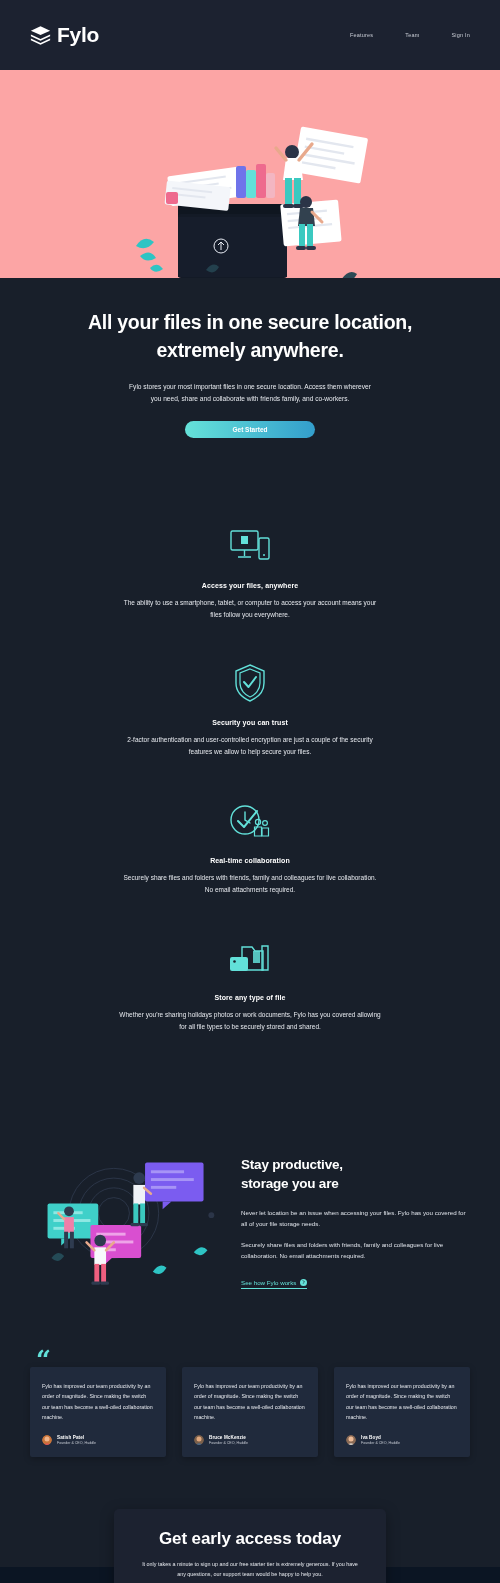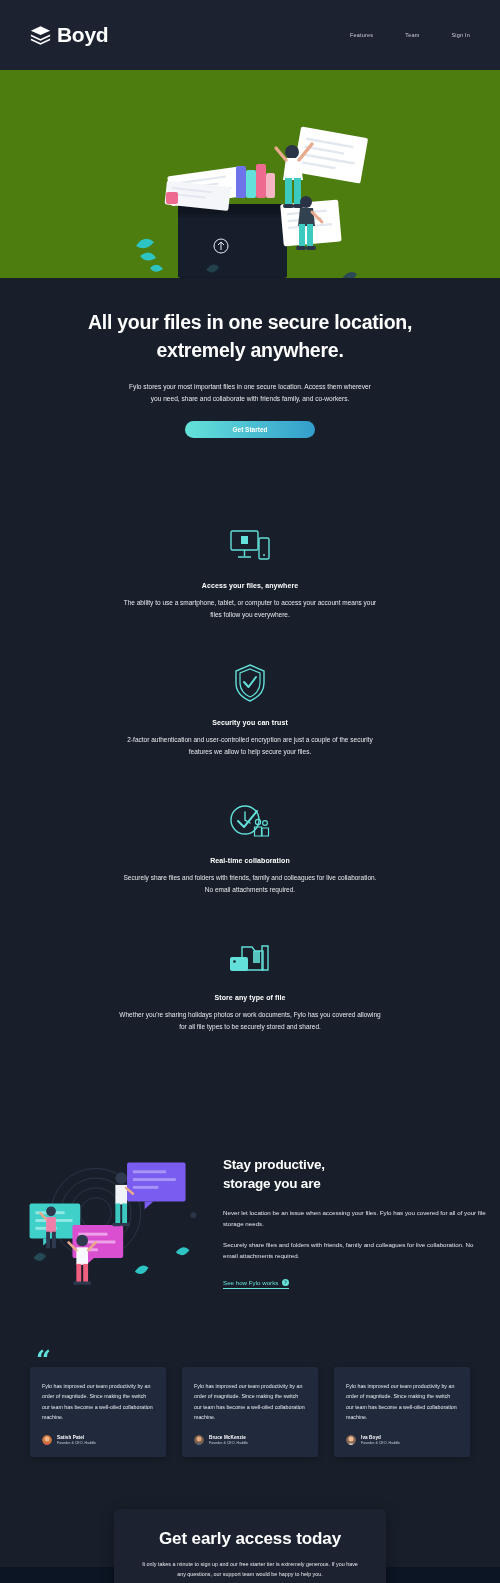--- a/index.html
+++ b/index.html
@@ -23,21 +23,21 @@
   .logo { display: flex; align-items: center; gap: 6px; }
   .logo-mark { width: 21px; height: 20px; display: block; }
   .logo-text { color: #fff; font-size: 21px; font-weight: 700; letter-spacing: -0.3px; }
   .nav { display: flex; gap: 32px; align-items: center; }
   .nav a {
     color: #c8ccd4; font-size: 5.5px; text-decoration: none; letter-spacing: .2px;
   }
 
   
   .hero {
-    background: #4d7c0f;
+    background: #fca5a5;
     padding: 4px 0 0;
     text-align: center;
     position: relative;
   }
   .hero-illu { width: 100%; height: 205px; display: block; }
   .hero-body {
     background: #181F2A;
     padding: 30px 60px 46px;
     position: relative;
   }
@@ -64,21 +64,21 @@
   
   .features { padding: 22px 0 40px; }
   .feature { text-align: center; padding: 18px 0 22px; }
   .feature-icon { height: 44px; display: flex; align-items: center; justify-content: center; margin-bottom: 14px; }
   .feature h3 { color: #fff; font-size: 7px; font-weight: 700; margin-bottom: 8px; letter-spacing: .1px; }
   .feature p { color: #e6e9ee; font-size: 6.5px; line-height: 1.85; max-width: 262px; margin: 0 auto; }
 
   
   .productive {
     display: flex; align-items: center; gap: 16px;
-    padding: 48px 12px 40px;
+    padding: 48px 30px 40px;
   }
   .productive-illu { width: 195px; flex: none; }
   .productive-illu svg { width: 100%; display: block; }
   .productive-text { flex: 1; padding-top: 4px; }
   .productive-text h2 {
     color: #fff; font-size: 13.5px; font-weight: 700; line-height: 1.35;
     letter-spacing: -0.2px; margin-bottom: 14px;
   }
   .productive-text p { color: #dfe3ea; font-size: 6.2px; line-height: 1.85; margin-bottom: 9px; }
   .link-works {
@@ -129,21 +129,21 @@
 
 <div class="page">
 
   <div class="header">
     <div class="logo">
       <svg class="logo-mark" viewBox="0 0 24 22">
         <path d="M12 1 L23 6 L12 11 L1 6 Z" fill="#fff"></path>
         <path d="M1 10.5 L12 15.5 L23 10.5 L23 12.5 L12 17.5 L1 12.5 Z" fill="#fff"></path>
         <path d="M1 15 L12 20 L23 15 L23 17 L12 22 L1 17 Z" fill="#fff"></path>
       </svg>
-      <span class="logo-text">Boyd</span>
+      <span class="logo-text">Fylo</span>
     </div>
     <div class="nav">
       <a href="#">Features</a>
       <a href="#">Team</a>
       <a href="#">Sign In</a>
     </div>
   </div>
 
   <div class="hero">
     <svg class="hero-illu" viewBox="0 0 500 205">

